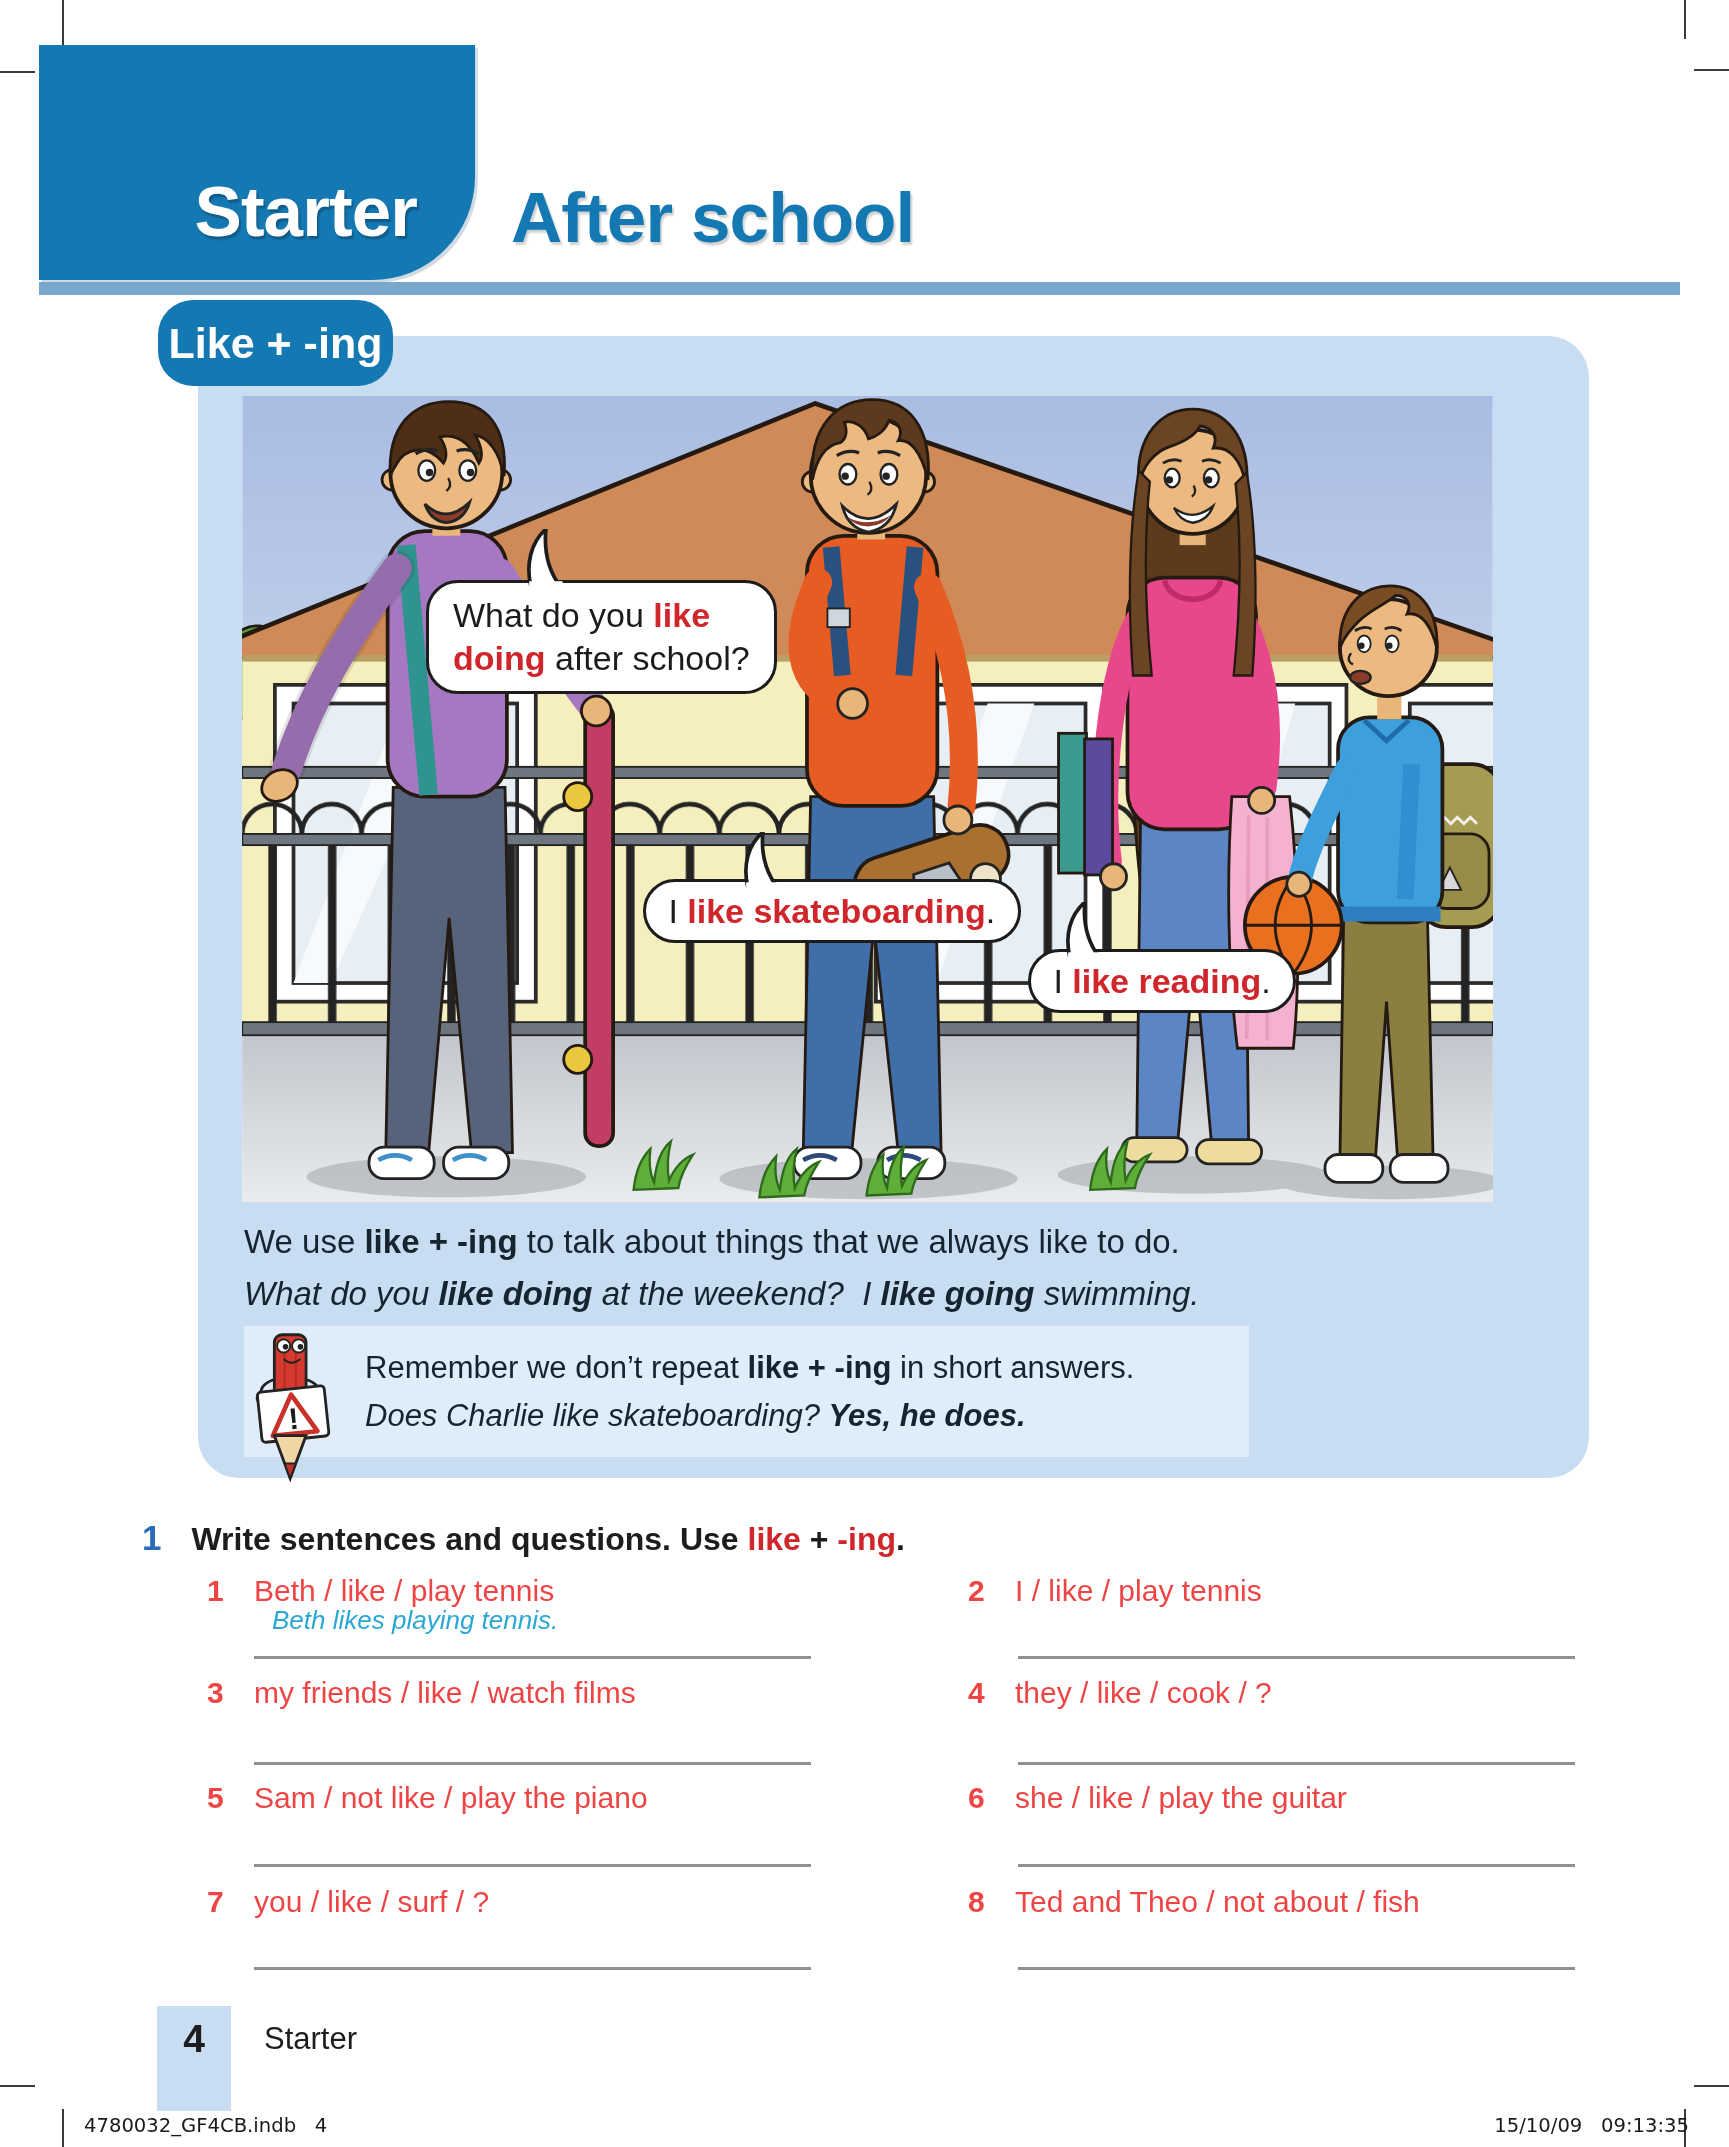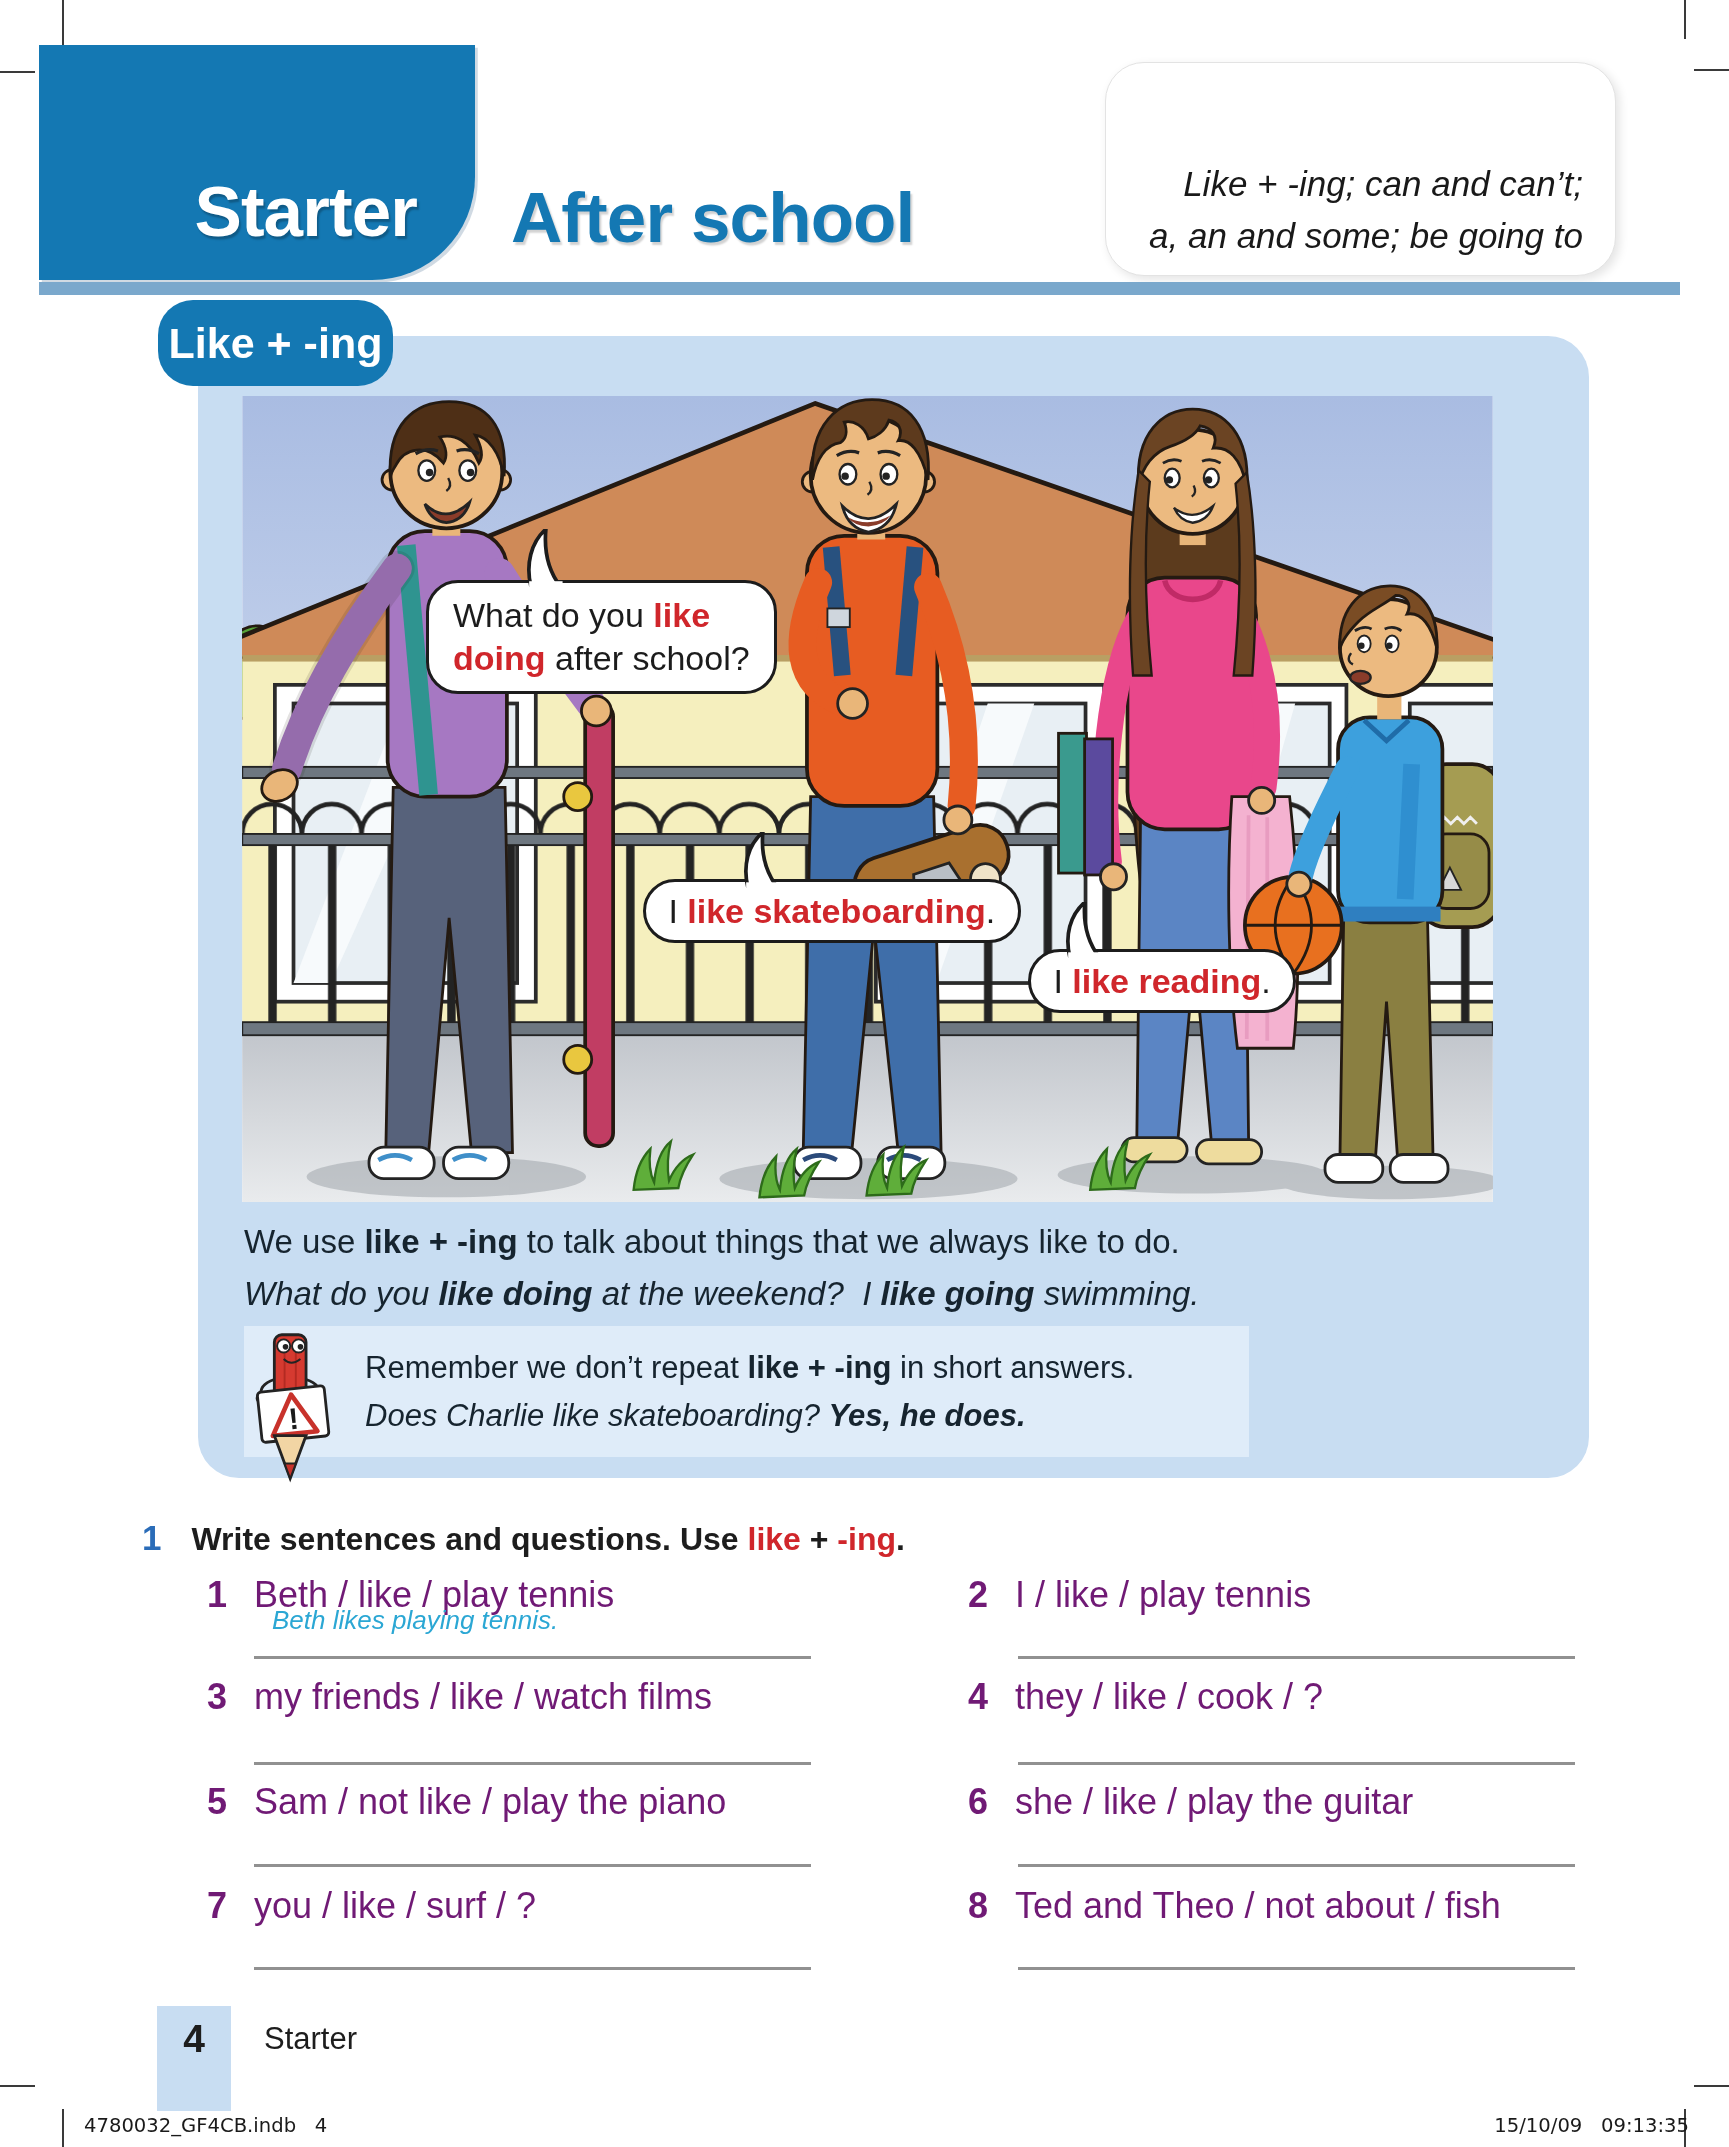--- a/index.html
+++ b/index.html
@@ -41,21 +41,21 @@
   .sg-bi{font-weight:bold;font-style:italic;}
   .sg-em{color:#d0262b;font-weight:bold;}
   
   .rule-line{position:absolute;left:244px;font-size:33px;color:#16242f;white-space:pre-wrap;z-index:3;}
   .remember-box{position:absolute;left:244px;top:1326px;width:1005px;height:131px;background:#dfecf9;z-index:2;}
   .mascot{position:absolute;left:250px;top:1331px;z-index:4;}
   .rem-line{position:absolute;left:365px;font-size:31px;color:#16242f;white-space:pre-wrap;z-index:3;}
   
   .ex-head{position:absolute;left:142px;top:1518px;font-size:32px;font-weight:bold;color:#1d1d1d;}
   .ex-num{color:#2a6cb8;font-size:35px;margin-right:30px;}
-  .item{position:absolute;width:615px;font-size:36px;color:#701a75;}
+  .item{position:absolute;width:615px;font-size:30px;color:#ef4444;}
   .item .n{display:inline-block;width:32px;font-weight:bold;margin-right:15px;}
   .answer-line{position:absolute;width:557px;height:2.8px;background:#919191;}
   .answer-text{position:absolute;left:272px;top:1605px;font-size:26px;font-style:italic;color:#2ba7d4;z-index:2;}
   .c1{left:207px;} .c2{left:968px;}
   .l1{left:254px;} .l2{left:1018px;}
   
   .folio{position:absolute;left:157px;top:2006px;width:74px;height:105px;background:#c8ddf2;
          display:flex;justify-content:center;}
   .folio span{font-size:39px;font-weight:bold;color:#1d1d1d;margin-top:11.2px;}
   .folio-label{position:absolute;left:264px;top:2021px;font-size:31px;color:#1d1d1d;}
@@ -73,24 +73,20 @@
   <div class="crop h" style="left:1694px;top:69px;"></div>
   <div class="crop v" style="left:62px;top:2109px;height:39px;"></div>
   <div class="crop h" style="left:0;top:2085px;"></div>
   <div class="crop v" style="left:1684px;top:2109px;height:39px;"></div>
   <div class="crop h" style="left:1694px;top:2085px;"></div>
 
   <div class="unit-box">
     <span>Starter</span>
   </div>
   <div class="page-title">After school</div>
-  <div class="summary-card">
-    <div>Like + -ing; can and can’t;</div>
-    <div>a, an and some; be going to</div>
-  </div>
   <div class="header-rule"></div>
 
   <div class="badge">
     <span>Like + -ing</span>
   </div>
   <div class="panel"></div>
 
   <div class="picture">
     <svg class="scene" width="1251" height="806" viewBox="0 0 1342 865">
       <defs>

